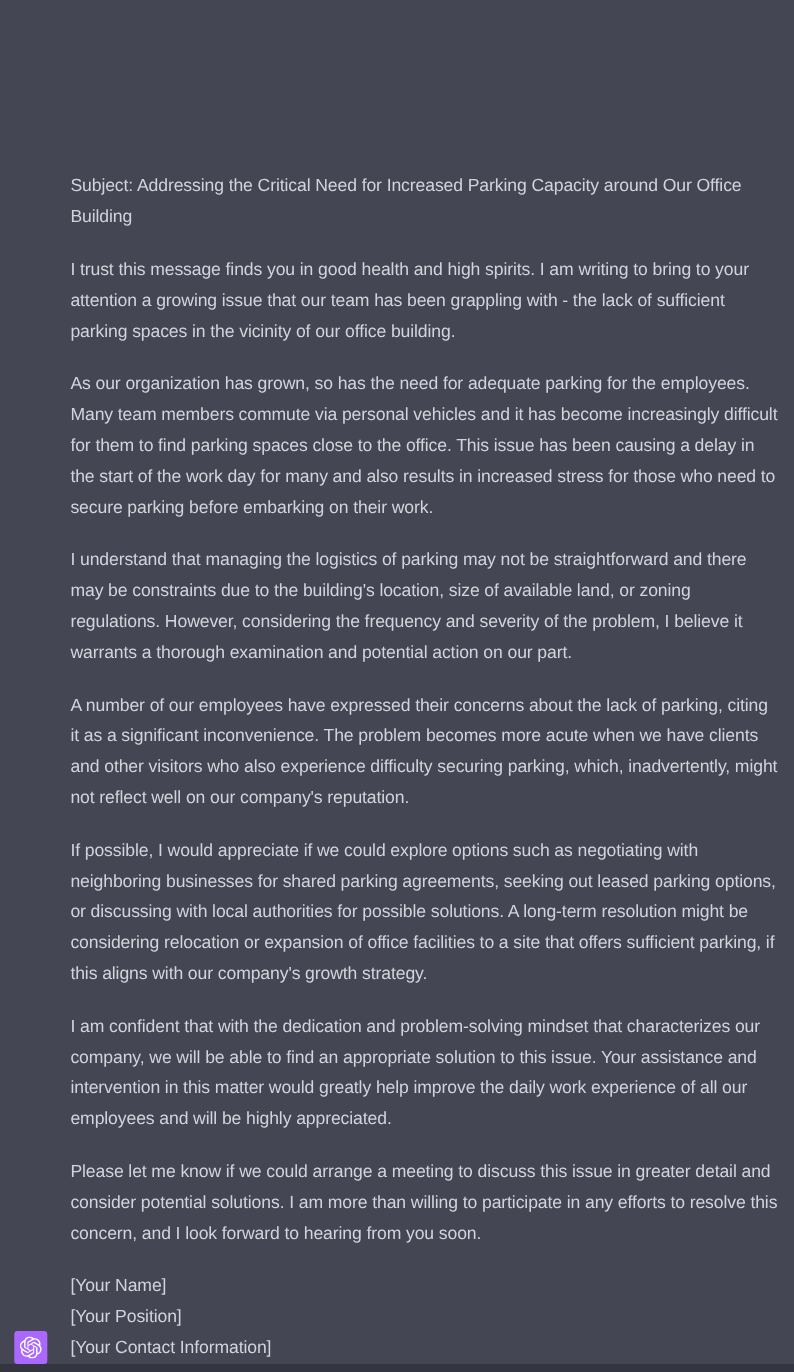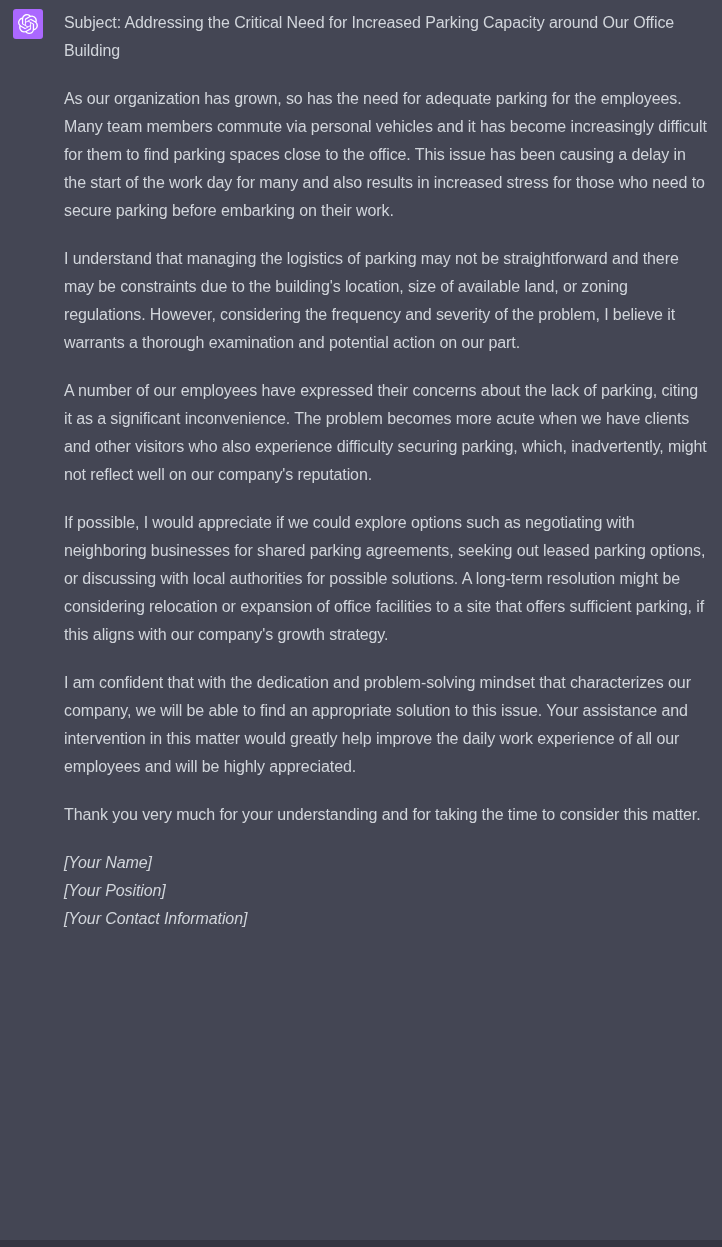--- a/index.html
+++ b/index.html
@@ -10,21 +10,21 @@
     height: 1247px;
     background: #343541;
     font-family: "Liberation Sans", "DejaVu Sans", sans-serif;
     overflow: hidden;
   }
   .chat-row {
     width: 722px;
     height: 1240px;
     background: #444654;
     display: flex;
-    align-items: flex-start;
+    align-items: flex-end;
     padding: 9px 12px 0 13px;
     overflow: hidden;
   }
   .avatar {
     flex: 0 0 auto;
     width: 30px;
     height: 30px;
     border-radius: 3px;
     background: #AB68FF;
     display: flex;
@@ -44,37 +44,37 @@
     font-size: 16px;
     line-height: 28px;
     letter-spacing: -0.1px;
   }
   .message-content p {
     margin: 0 0 20px 0;
     white-space: pre-line;
   }
   .message-content p:last-child {
     margin-bottom: 0;
-    font-style: italic;
   }
 </style>
 </head>
 <body>
 
 <div class="chat-row">
   <div class="avatar">
     <svg viewBox="0 0 24 24" fill="currentColor" xmlns="http://www.w3.org/2000/svg" aria-hidden="true">
       <path d="M22.2819 9.8211a5.9847 5.9847 0 0 0-.5157-4.9108 6.0462 6.0462 0 0 0-6.5098-2.9A6.0651 6.0651 0 0 0 4.9807 4.1818a5.9847 5.9847 0 0 0-3.9977 2.9 6.0462 6.0462 0 0 0 .7427 7.0966 5.98 5.98 0 0 0 .511 4.9107 6.051 6.051 0 0 0 6.5146 2.9001A5.9847 5.9847 0 0 0 13.2599 24a6.0557 6.0557 0 0 0 5.7718-4.2058 5.9894 5.9894 0 0 0 3.9977-2.9001 6.0557 6.0557 0 0 0-.7475-7.073zM13.2599 22.4303a4.4755 4.4755 0 0 1-2.8764-1.0408l.1419-.0804 4.7783-2.7582a.7948.7948 0 0 0 .3927-.6813v-6.7369l2.02 1.1686a.071.071 0 0 1 .038.0615v5.5826a4.504 4.504 0 0 1-4.4945 4.4849zm-9.6607-4.1254a4.4708 4.4708 0 0 1-.5346-3.0137l.142.0852 4.783 2.7582a.7712.7712 0 0 0 .7806 0l5.8428-3.3685v2.3324a.0804.0804 0 0 1-.0332.0615L9.74 19.9502a4.4992 4.4992 0 0 1-6.1408-1.6453zM2.3408 7.8956a4.485 4.485 0 0 1 2.3655-1.9728V11.6a.7664.7664 0 0 0 .3879.6765l5.8144 3.3543-2.0201 1.1685a.0757.0757 0 0 1-.071 0l-4.8303-2.7865A4.504 4.504 0 0 1 2.3408 7.8956zm16.5963 3.8558L13.1038 8.364 15.1192 7.2a.0757.0757 0 0 1 .071 0l4.8303 2.7913a4.4944 4.4944 0 0 1-.6765 8.1042v-5.6772a.79.79 0 0 0-.407-.667zm2.0107-3.0231l-.142-.0852-4.7735-2.7818a.7759.7759 0 0 0-.7854 0L9.409 9.2297V6.8974a.0662.0662 0 0 1 .0284-.0615l4.8303-2.7866a4.4992 4.4992 0 0 1 6.6802 4.66zM8.3065 12.863l-2.02-1.1638a.0804.0804 0 0 1-.038-.0567V6.0742a4.4992 4.4992 0 0 1 7.3757-3.4537l-.142.0805L8.704 5.459a.7948.7948 0 0 0-.3927.6813zm1.0976-2.3654l2.602-1.4998 2.6069 1.4998v2.9994l-2.5974 1.4997-2.6067-1.4997z"></path>
     </svg>
   </div>
   <div class="message-content">
     <p>Subject: Addressing the Critical Need for Increased Parking Capacity around Our Office Building</p>
+    <p>I trust this message finds you in good health and high spirits. I am writing to bring to your attention a growing issue that our team has been grappling with - the lack of sufficient parking spaces in the vicinity of our office building.</p>
     <p>As our organization has grown, so has the need for adequate parking for the employees. Many team members commute via personal vehicles and it has become increasingly difficult for them to find parking spaces close to the office. This issue has been causing a delay in the start of the work day for many and also results in increased stress for those who need to secure parking before embarking on their work.</p>
     <p>I understand that managing the logistics of parking may not be straightforward and there may be constraints due to the building's location, size of available land, or zoning regulations. However, considering the frequency and severity of the problem, I believe it warrants a thorough examination and potential action on our part.</p>
     <p>A number of our employees have expressed their concerns about the lack of parking, citing it as a significant inconvenience. The problem becomes more acute when we have clients and other visitors who also experience difficulty securing parking, which, inadvertently, might not reflect well on our company's reputation.</p>
     <p>If possible, I would appreciate if we could explore options such as negotiating with neighboring businesses for shared parking agreements, seeking out leased parking options, or discussing with local authorities for possible solutions. A long-term resolution might be considering relocation or expansion of office facilities to a site that offers sufficient parking, if this aligns with our company's growth strategy.</p>
     <p>I am confident that with the dedication and problem-solving mindset that characterizes our company, we will be able to find an appropriate solution to this issue. Your assistance and intervention in this matter would greatly help improve the daily work experience of all our employees and will be highly appreciated.</p>
-    <p>Thank you very much for your understanding and for taking the time to consider this matter.</p>
+    <p>Please let me know if we could arrange a meeting to discuss this issue in greater detail and consider potential solutions. I am more than willing to participate in any efforts to resolve this concern, and I look forward to hearing from you soon.</p>
     <p>[Your Name]
 [Your Position]
 [Your Contact Information]</p>
   </div>
 </div>
 
 </body></html>

